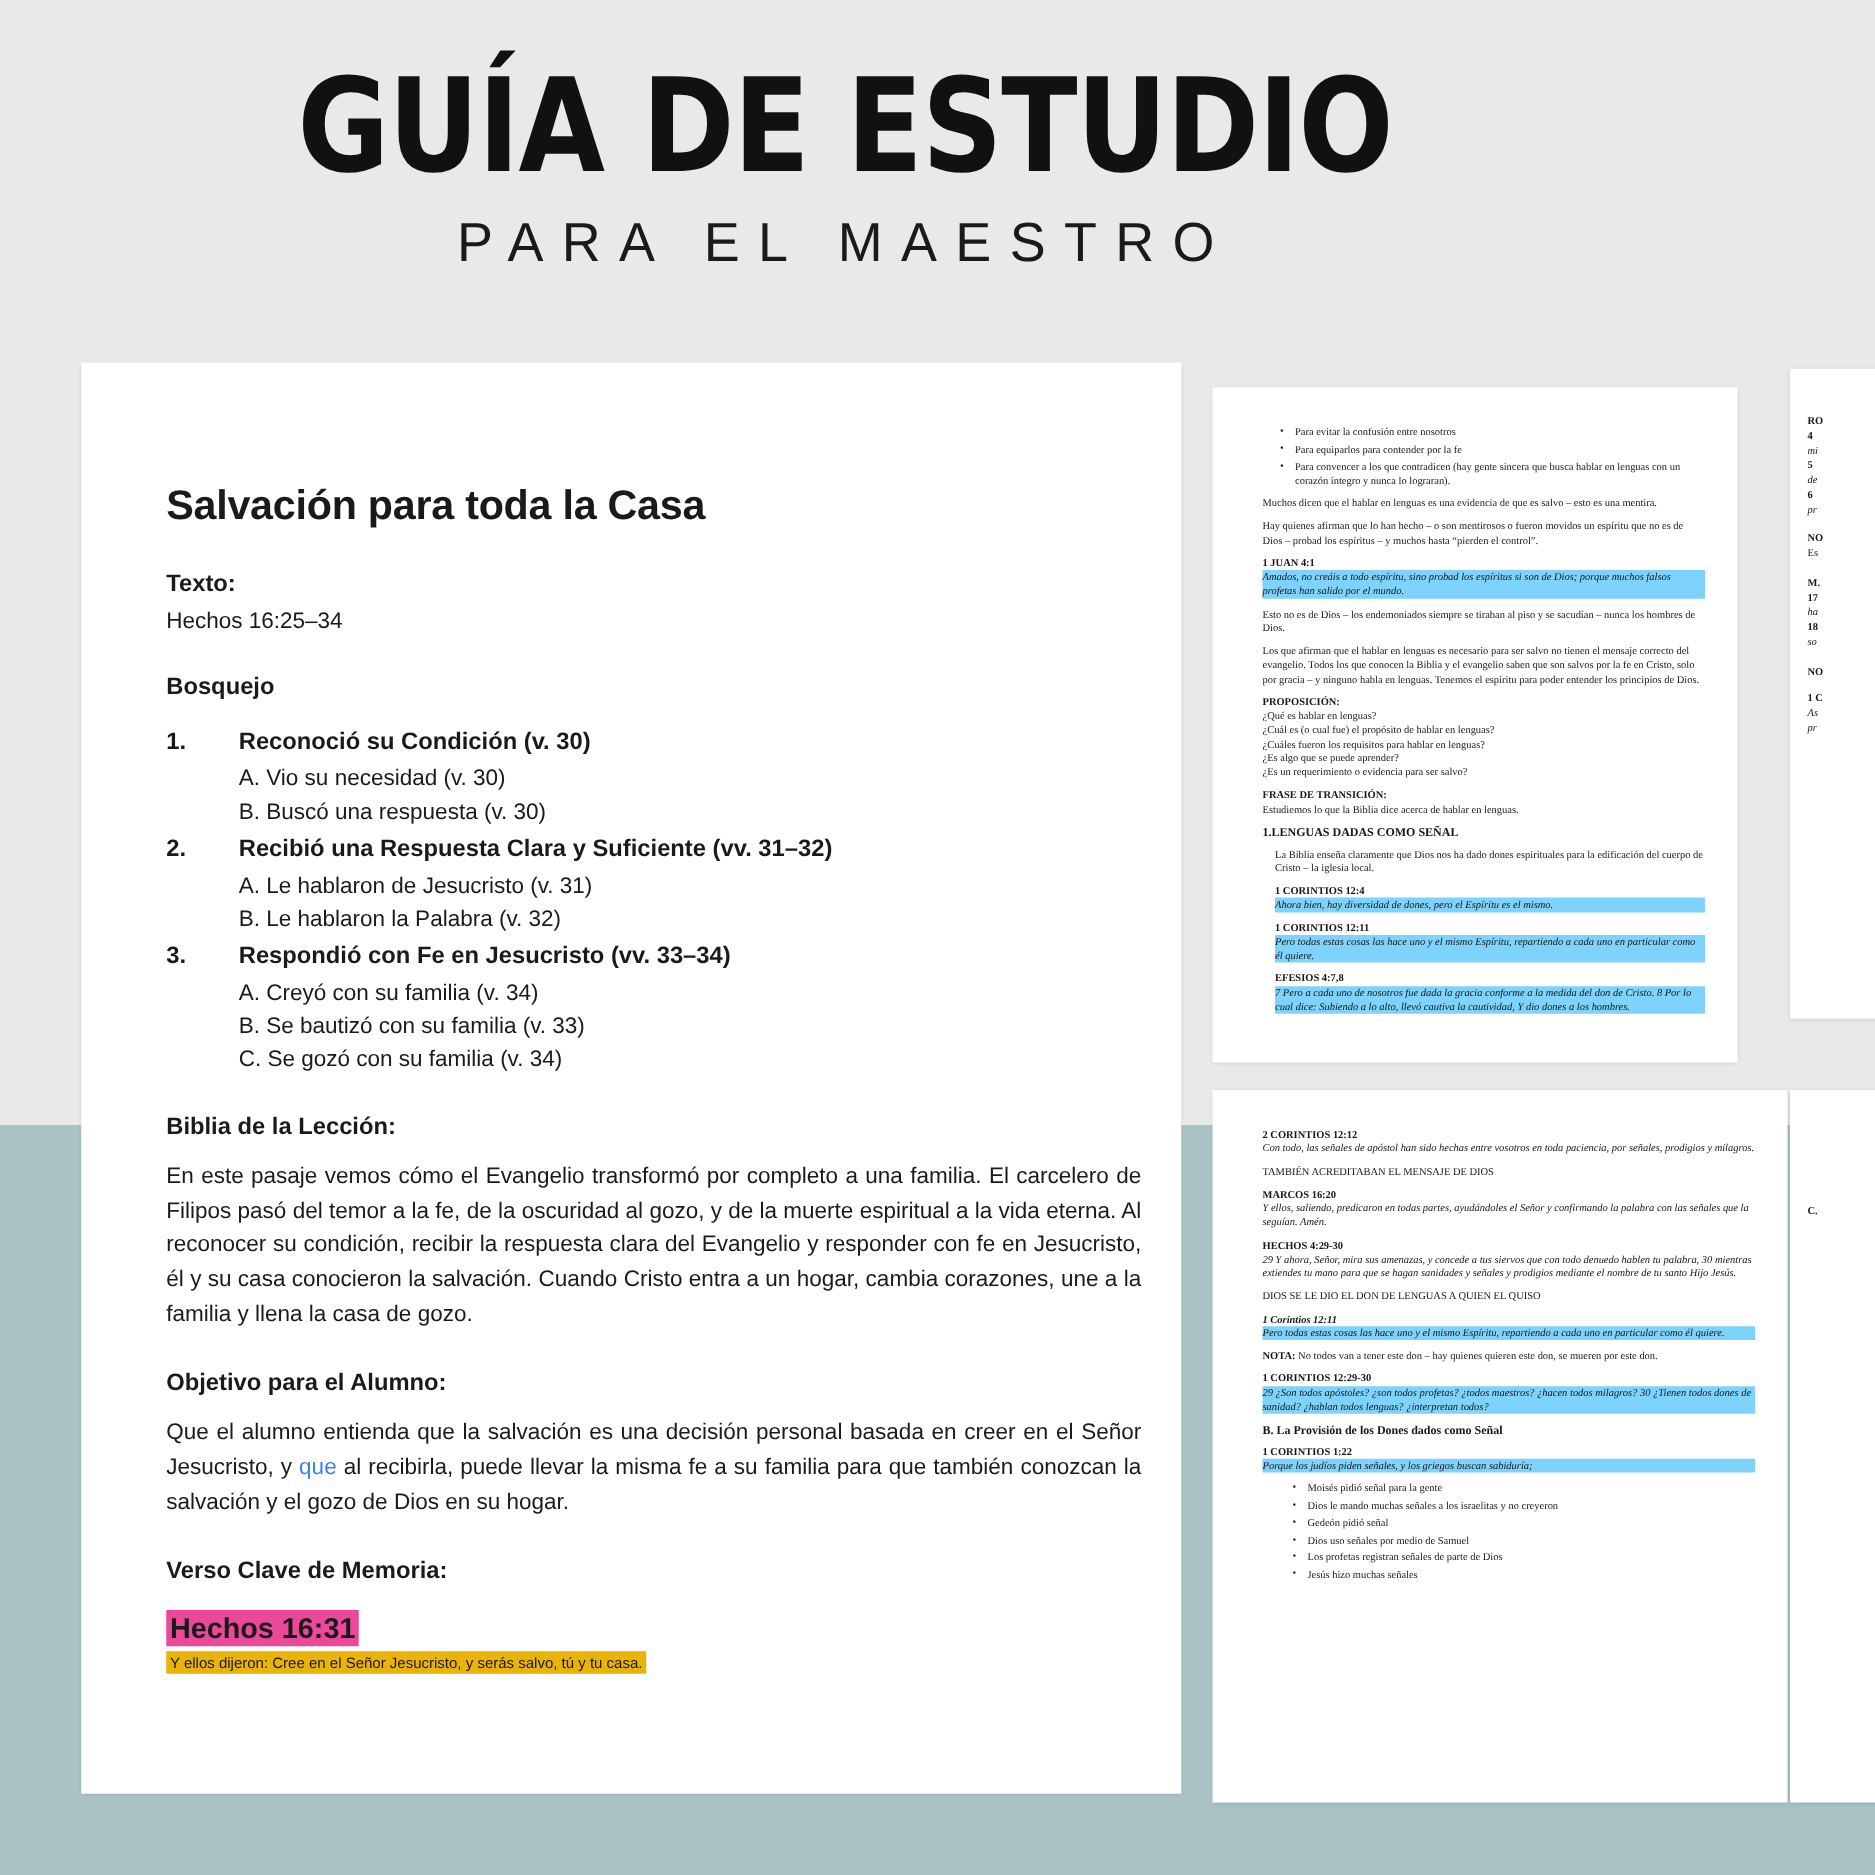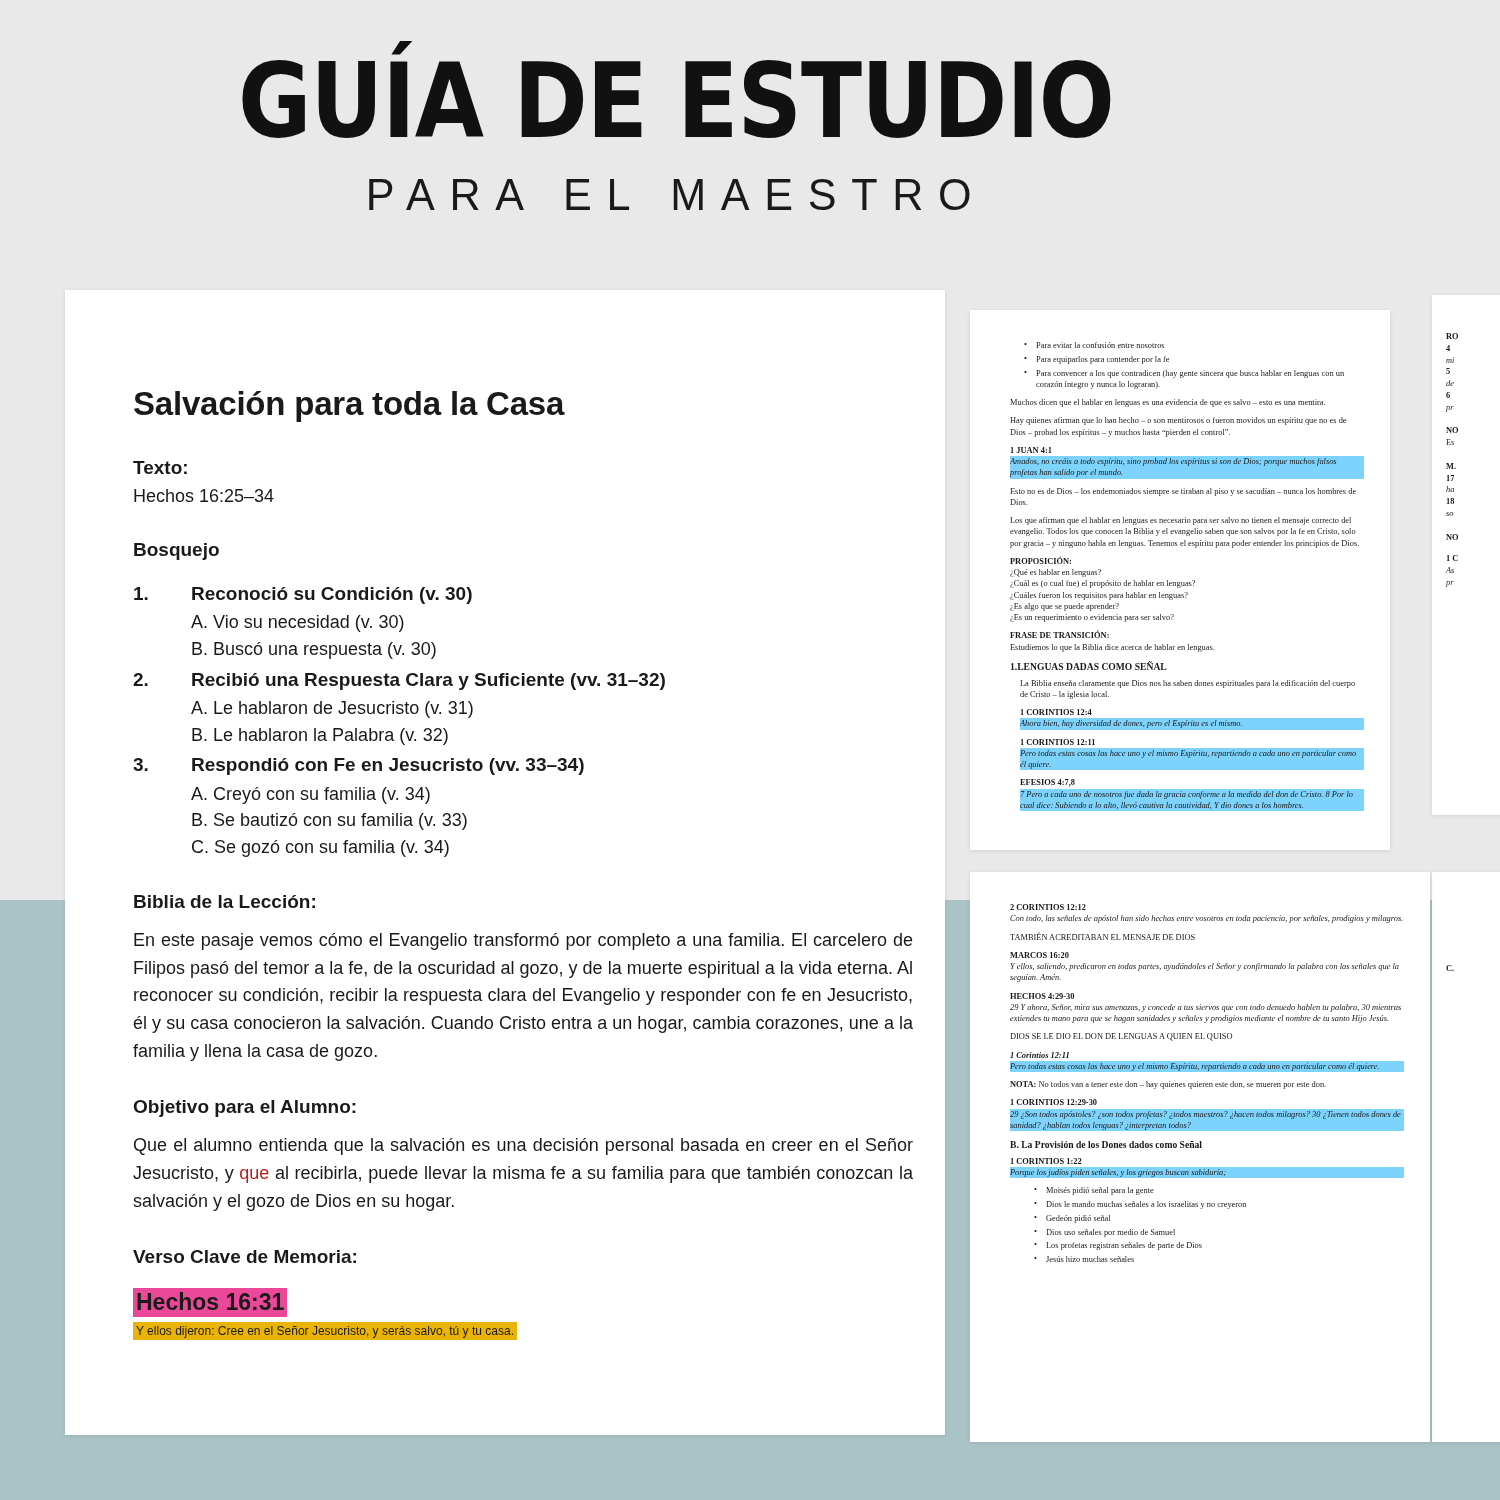--- a/index.html
+++ b/index.html
@@ -119,21 +119,21 @@
     line-height: 1.48;
     margin-left: 58px;
   }
   .para {
     font-size: 18px;
     line-height: 1.55;
     text-align: justify;
     margin: 14px 0 0 0;
   }
   .para .link {
-    color: #b91c1c;
+    color: #3b82f6;
   }
   .verse-ref {
     font-size: 23px;
     font-weight: 700;
     background: #ec4899;
     display: inline-block;
     padding: 1px 3px;
     margin-top: 16px;
   }
   .verse-text {
@@ -283,21 +283,21 @@
     <p class="d-p">Los que afirman que el hablar en lenguas es necesario para ser salvo no tienen el mensaje correcto del evangelio. Todos los que conocen la Biblia y el evangelio saben que son salvos por la fe en Cristo, solo por gracia – y ninguno habla en lenguas. Tenemos el espíritu para poder entender los principios de Dios.</p>
     <div class="d-b">PROPOSICIÓN:</div>
     <div>¿Qué es hablar en lenguas?</div>
     <div>¿Cuál es (o cual fue) el propósito de hablar en lenguas?</div>
     <div>¿Cuáles fueron los requisitos para hablar en lenguas?</div>
     <div>¿Es algo que se puede aprender?</div>
     <div style="margin-bottom:7px;">¿Es un requerimiento o evidencia para ser salvo?</div>
     <div class="d-b">FRASE DE TRANSICIÓN:</div>
     <p class="d-p">Estudiemos lo que la Biblia dice acerca de hablar en lenguas.</p>
     <div class="d-h">1.LENGUAS DADAS COMO SEÑAL</div>
-    <p class="d-p d-indent">La Biblia enseña claramente que Dios nos ha saben dones espirituales para la edificación del cuerpo de Cristo – la iglesia local.</p>
+    <p class="d-p d-indent">La Biblia enseña claramente que Dios nos ha dado dones espirituales para la edificación del cuerpo de Cristo – la iglesia local.</p>
     <div class="d-b d-indent">1 CORINTIOS 12:4</div>
     <p class="d-p d-i d-hl d-indent">Ahora bien, hay diversidad de dones, pero el Espíritu es el mismo.</p>
     <div class="d-b d-indent">1 CORINTIOS 12:11</div>
     <p class="d-p d-i d-hl d-indent">Pero todas estas cosas las hace uno y el mismo Espíritu, repartiendo a cada uno en particular como él quiere.</p>
     <div class="d-b d-indent">EFESIOS 4:7,8</div>
     <p class="d-p d-i d-hl d-indent">7 Pero a cada uno de nosotros fue dada la gracia conforme a la medida del don de Cristo. 8  Por lo cual dice: Subiendo a lo alto, llevó cautiva la cautividad, Y dio dones a los hombres.</p>
   </div>
 </div>
 
 <div class="page page-d">

